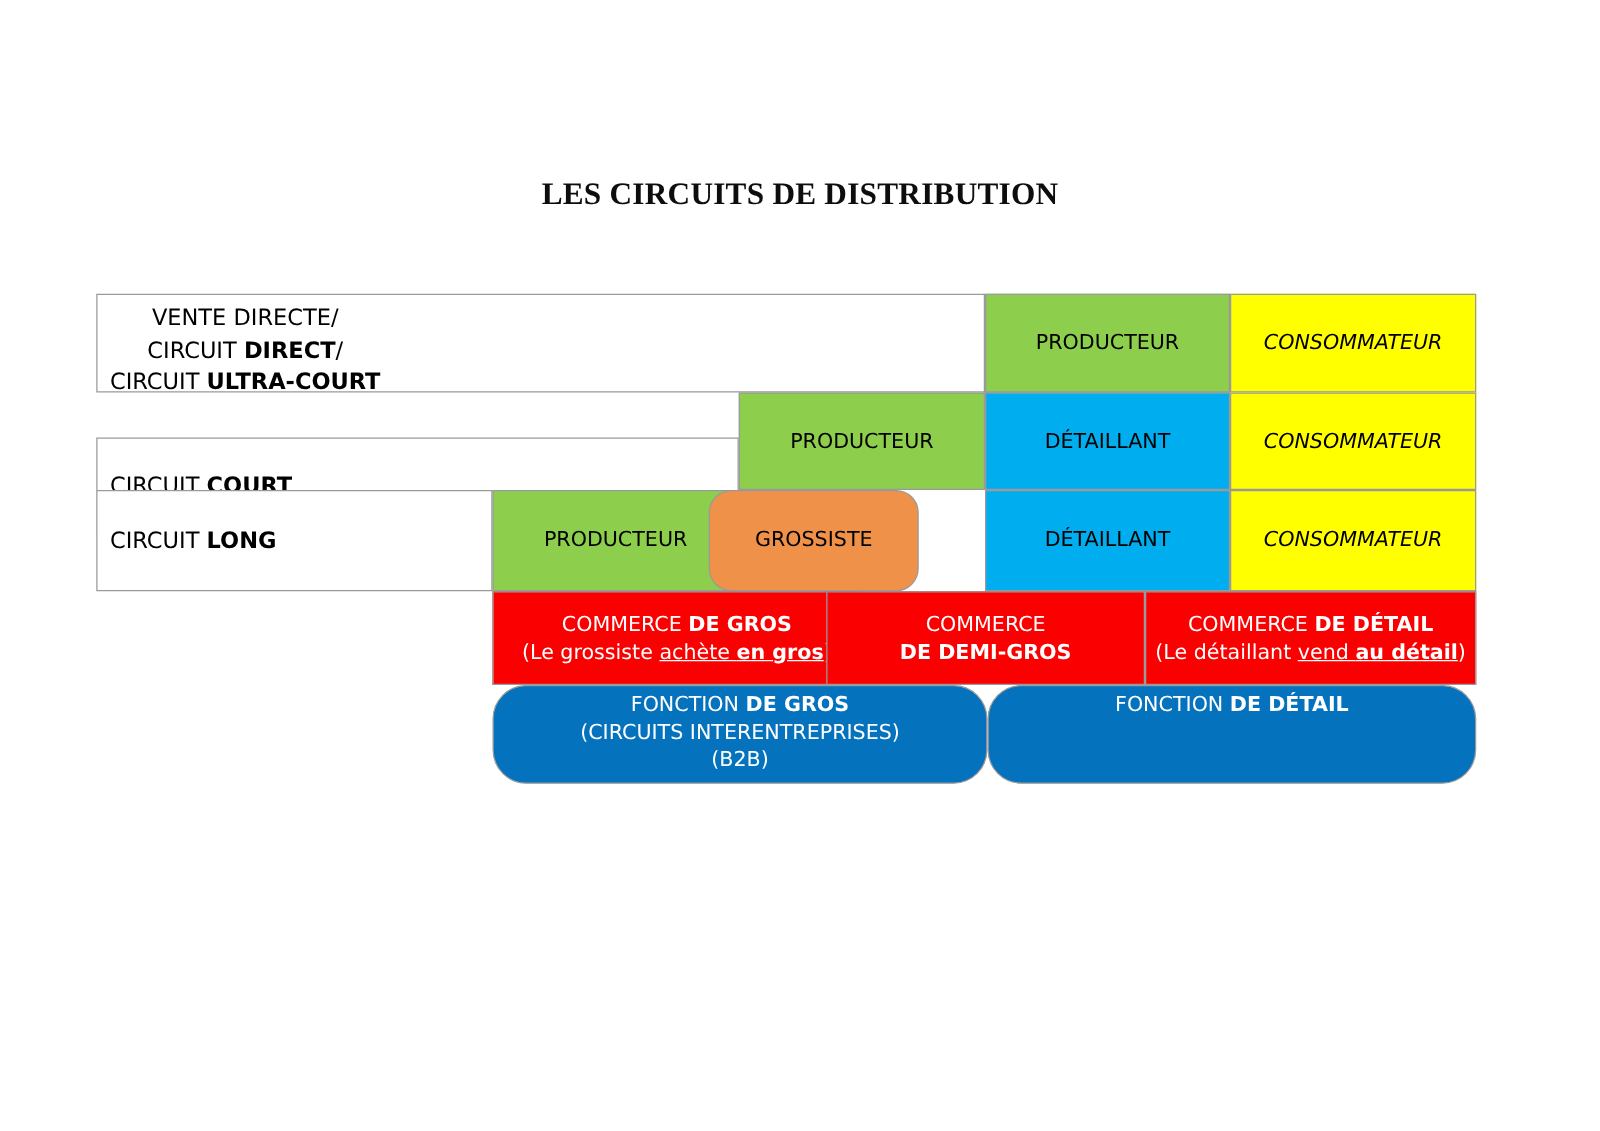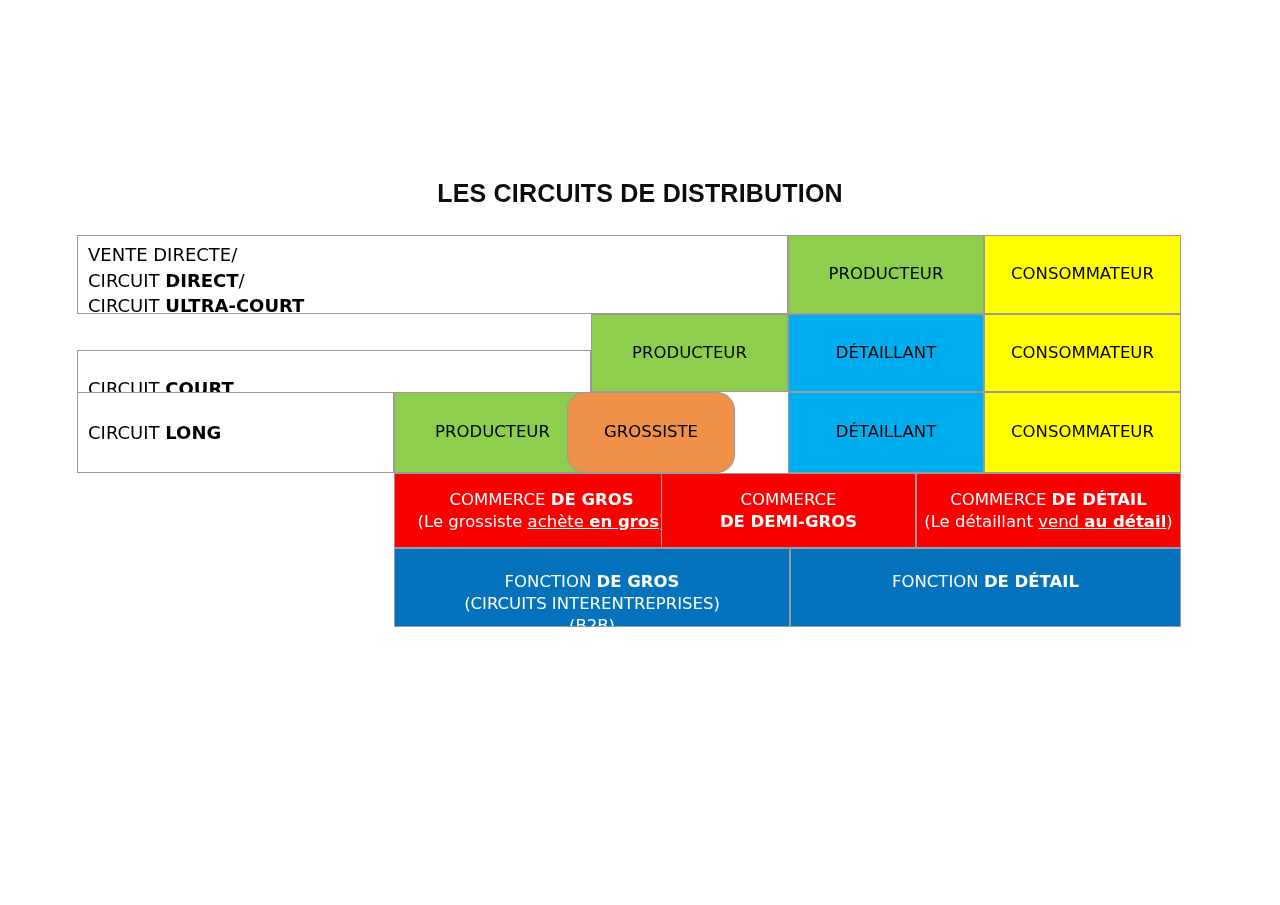--- a/index.html
+++ b/index.html
@@ -18,22 +18,21 @@
   .title {
     position: absolute;
     left: 0;
     top: 142px;
     width: 1280px;
     text-align: center;
     font-size: 25px;
     font-weight: bold;
     color: #0d0d0d;
     letter-spacing: 0.2px;
-    font-family: Liberation Sans, sans-serif;
-    margin-top: 37px;
+    font-family: Liberation Serif, serif;
   }
 
   .chart {
     position: absolute;
     left: 77px;
     top: 235px;
     width: 1104px;
     height: 392px;
   }
 
@@ -55,44 +54,44 @@
     justify-content: flex-start;
     text-align: left;
     padding-left: 10px;
     background: #ffffff;
     font-size: 18px;
     line-height: 1.42;
   }
   .cell.label.multi { align-items: flex-start; padding-top: 6px; }
 
   .green  { background: #8DCE4D; }
-  .yellow { background: #FFFF00; }
+  .yellow { background: #FFFF00; font-style: italic; }
   .cyan   { background: #00AEEF; }
   .orange { background: #F0914A; }
 
   .band {
     position: absolute;
     box-sizing: border-box;
     display: flex;
     align-items: center;
     justify-content: center;
     text-align: center;
     color: #ffffff;
     font-size: 16.5px;
     line-height: 1.32;
     border: 1px solid #9a9a9a;
     overflow: hidden;
   }
   .red  { background: #FA0000; }
   .blue { background: #0572BE; }
-  .band.top { align-items: flex-start; padding-top: 22px; }
+  .band.top { align-items: flex-start; padding-top: 4px; border-radius: 27px; }
 
   b { font-weight: bold; }
   u { text-decoration: underline; text-underline-offset: 1px; }
-  .ln { display: block; white-space: nowrap; }
+  .ln { display: block; white-space: nowrap; text-align: center; }
 </style>
 </head>
 <body>
 
 <div class="title">LES CIRCUITS DE DISTRIBUTION</div>
 
 <div class="chart">
 
   <div class="cell label multi" style="left:0px; top:0px; width:711px; height:79px;">
     <div>

